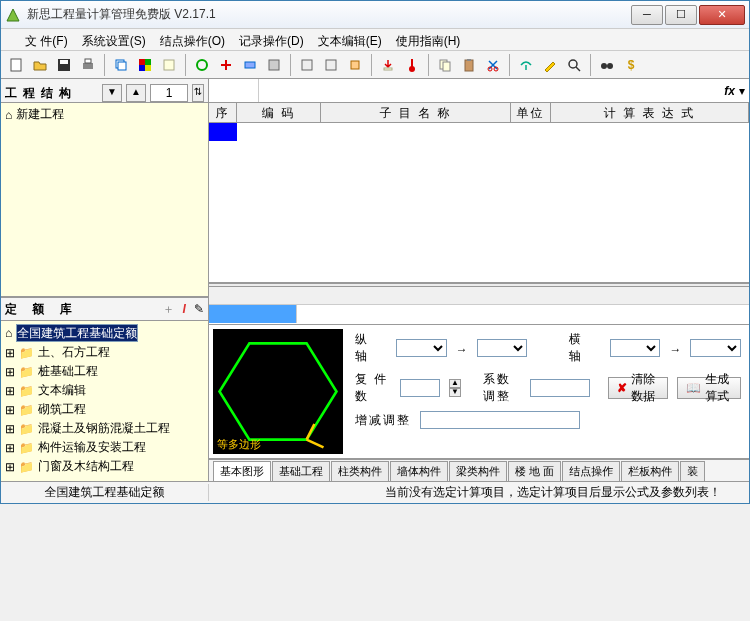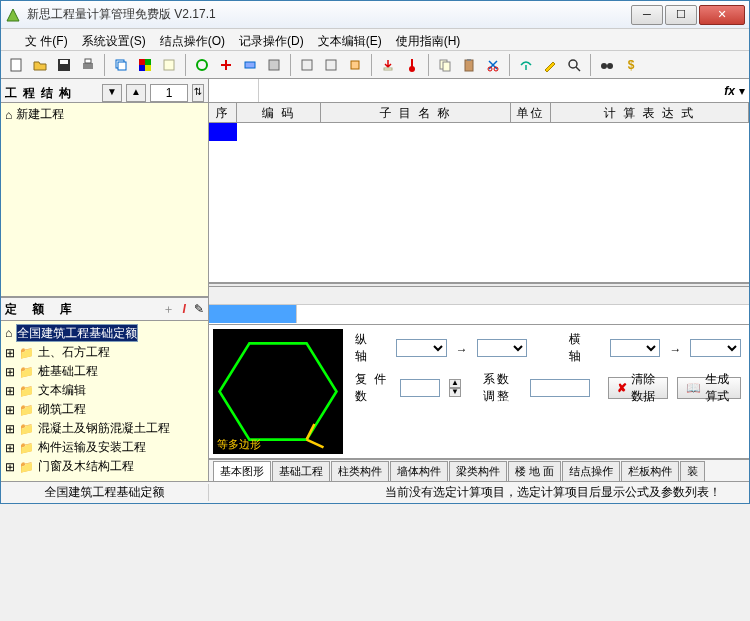--- a/index.html
+++ b/index.html
@@ -355,20 +355,24 @@
               <span style="flex:1"></span>
               <div class="btn">
                   <span class="red-x">✘</span>
                   <span>清除数据</span>
                 </div>
               <div class="btn">
                   <span style="color:#c33">📖</span>
                   <span>生成算式</span>
                 </div>
             </div>
+            <div class="prow">
+              <label>增减调整</label>
+              <input class="sel" style="flex: 0 0 160px;">
+            </div>
           </div>
         </div>
         <div class="tabs">
           <div class="tab active">基本图形</div>
           <div class="tab">基础工程</div>
           <div class="tab">柱类构件</div>
           <div class="tab">墙体构件</div>
           <div class="tab">梁类构件</div>
           <div class="tab">楼 地 面</div>
           <div class="tab">结点操作</div>

